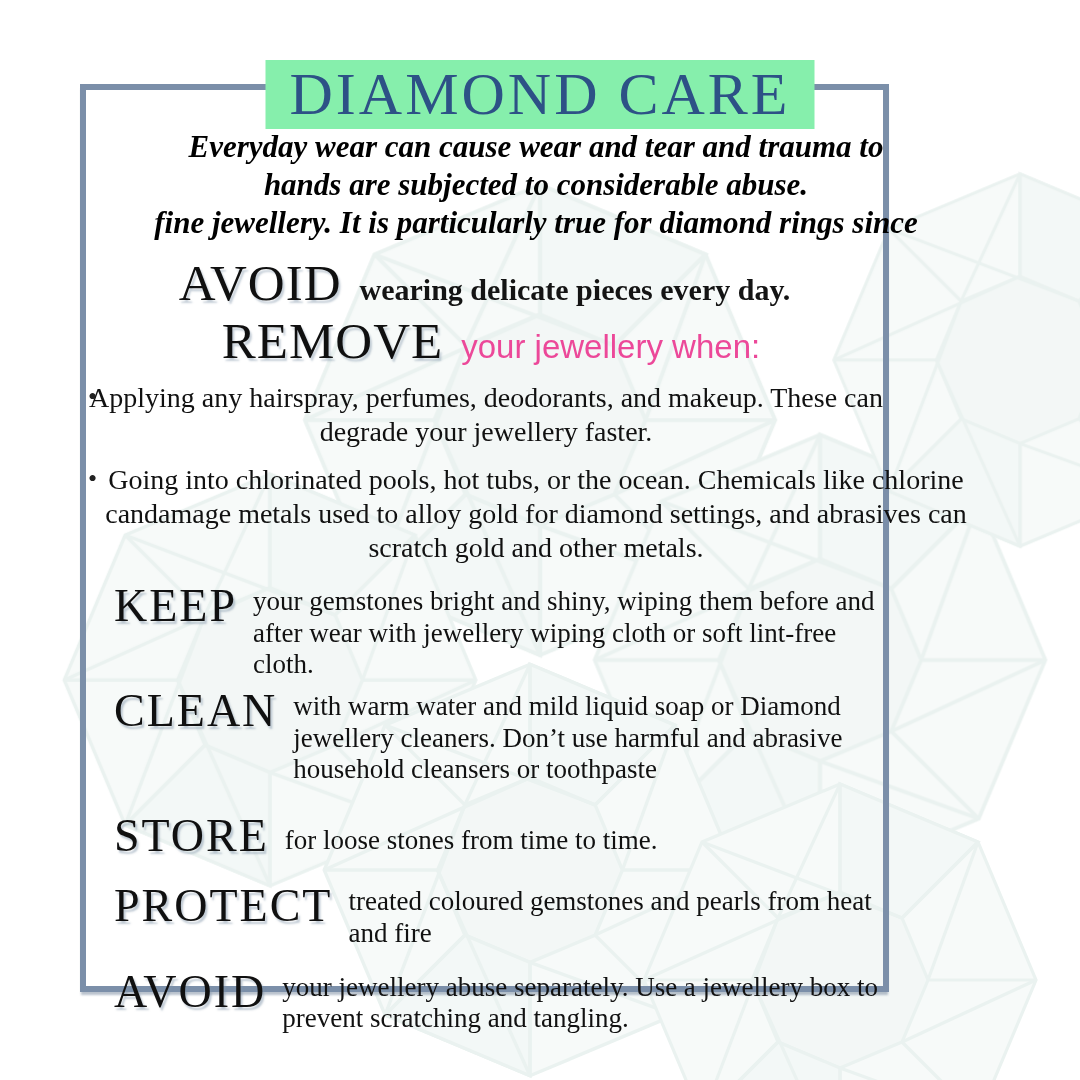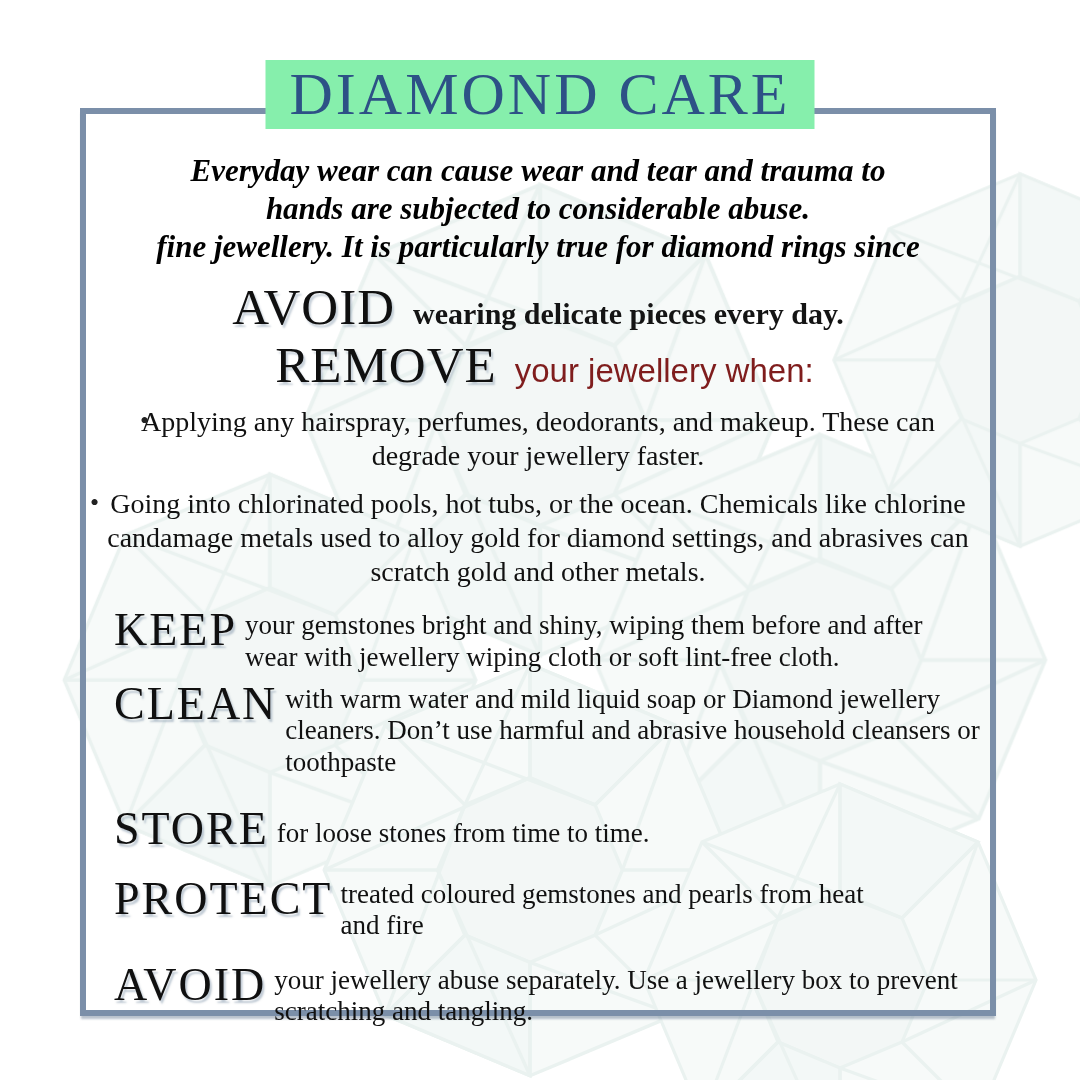--- a/index.html
+++ b/index.html
@@ -14,22 +14,22 @@
 
   
   .watermark {
     position: absolute; inset: 0;
     pointer-events: none;
   }
 
   
   .card {
     position: absolute;
-    left: 80px; top: 108px;
-    width: 916px; height: 908px;
+    left: 80px; top: 84px;
+    width: 809px; height: 908px;
     border: 6px solid #7b8fa9;
     box-shadow: 0 4px 2px -1px rgba(100,120,145,0.45);
   }
 
   .title {
     position: absolute;
     top: 60px; left: 50%;
     transform: translateX(-50%);
     background: #86efac;
     padding: 0 24px;
@@ -63,42 +63,42 @@
   .big-word {
     font-family: "Liberation Serif", serif;
     font-size: 51px; line-height: 1.05;
     letter-spacing: 1px; color: #101010;
     text-shadow: 2px 3px 2px rgba(130,150,170,0.45);
     white-space: nowrap;
   }
   .row-avoid .plain { font-size: 30px; font-weight: 600; }
   .row-remove .plain {
     font-family: "Liberation Sans", sans-serif;
-    font-size: 33px; font-weight: 400; color: #7f1d1d;
+    font-size: 33px; font-weight: 400; color: #ec4899;
   }
 
   .bullets { margin-top: 12px; }
   .bullet {
     position: relative;
     margin: 0 auto;
     text-align: center;
     font-size: 28px; line-height: 1.22;
     color: #111;
   }
   .bullet-1 { width: 800px; margin-top: 2px; }
   .bullet-2 { width: 900px; margin-top: 14px; }
   .dot {
     position: absolute; left: 2px; top: 0px;
     font-size: 26px; color: #222;
   }
 
   .care { margin-left: 16px; }
   .care-row {
     display: flex; align-items: flex-start;
-    gap: 8px; padding-left: 12px;
+    gap: 16px; padding-left: 12px;
   }
   .care-word {
     font-family: "Liberation Serif", serif;
     font-size: 46px; line-height: 1.0;
     letter-spacing: 2px; color: #101010;
     text-shadow: 2px 3px 2px rgba(130,150,170,0.5);
     white-space: nowrap; flex: 0 0 auto;
   }
   .care-text {
     font-size: 27px; line-height: 1.16;

